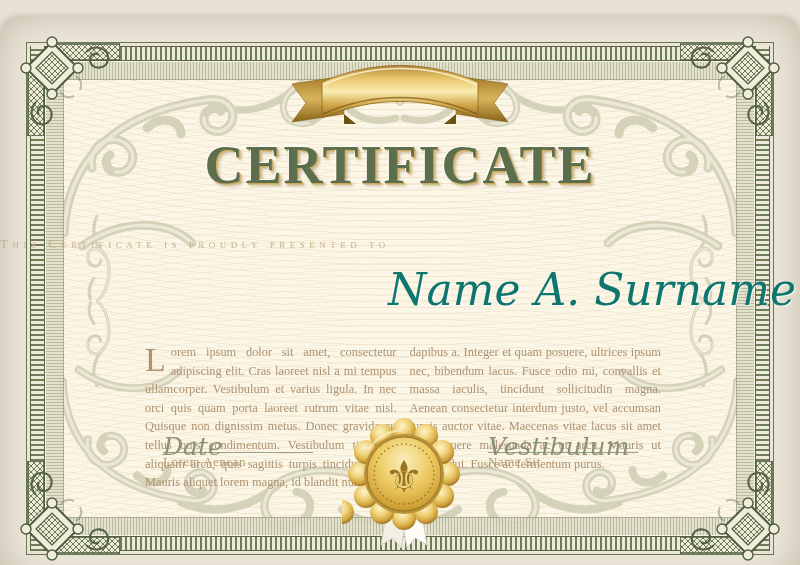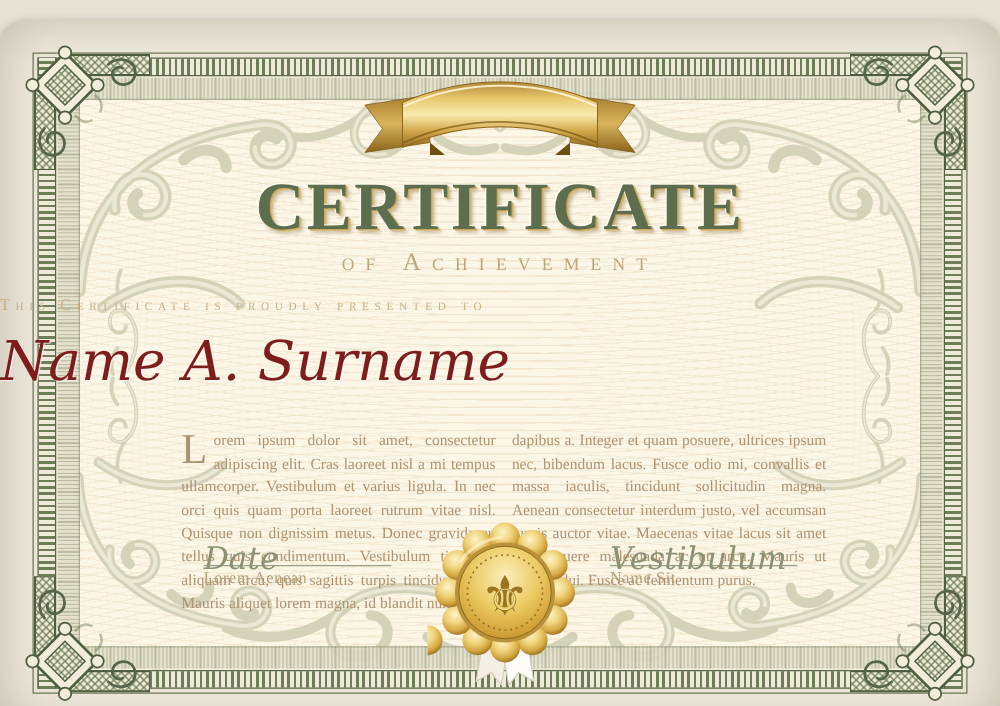--- a/index.html
+++ b/index.html
@@ -44,22 +44,22 @@
   .flr.br{right:52px;bottom:52px;transform:scale(-1,-1);}
   .flrband{position:absolute;pointer-events:none;}
   
   .title{position:absolute;left:0;right:0;top:118px;text-align:center;margin:0;
      font:bold 54px "Liberation Serif",serif;letter-spacing:2px;color:#5c6e4d;
      text-shadow:-1px -1px 0 #fffdf0, 1px 1px 0 #caa85f, 2px 2px 0 #d8bc80, 3px 3px 3px rgba(100,82,44,.35);}
   .subtitle{position:absolute;left:0;right:0;top:183px;text-align:center;
      font:20px "Liberation Serif",serif;font-variant:small-caps;letter-spacing:9px;color:#bda67b;}
   .presented{position:absolute;left:0;right:0;top:220px;text-align:left;
      font:13px "Liberation Serif",serif;font-variant:small-caps;letter-spacing:4.5px;color:#c8b08a;}
-  .name{position:absolute;left:0;right:16px;top:248px;text-align:left;
-     font:italic 44px "DejaVu Serif",serif;color:#7f1d1d;text-shadow:1px 1px 0 rgba(255,255,255,.7);}
+  .name{position:absolute;left:0;right:4px;top:248px;text-align:right;
+     font:italic 44px "DejaVu Serif",serif;color:#0f766e;text-shadow:1px 1px 0 rgba(255,255,255,.7);}
   .cols{position:absolute;left:145px;top:327px;width:516px;display:flex;gap:13px;}
   .col{width:252px;font:12.4px/1.5 "Liberation Serif",serif;color:#ad9372;text-align:justify;}
   .dropcap{float:left;font:400 34px/0.82 "Liberation Serif",serif;color:#ad9372;padding:3px 5px 0 0;}
   .sigblock{position:absolute;width:150px;text-align:left;}
   .sigblock .script{font:italic 25px "DejaVu Serif",serif;color:#8b9274;margin-bottom:-9px;position:relative;z-index:2;}
   .sigblock .rule{border-top:1.2px solid #9aa189;margin:0;}
   .sigblock .val{font:13px "Liberation Serif",serif;color:#b3a078;letter-spacing:.5px;margin-top:1px;}
   .dateblock{left:163px;top:416px;}
   .signblock{left:488px;top:416px;}
   .ribbon{position:absolute;left:282px;top:42px;}
@@ -194,21 +194,20 @@
   <svg class="ribbon" width="236" height="82" viewBox="0 0 236 82">
     <path d="M10,26 L62,18 L62,56 L36,60 L10,64 L24,45 Z" fill="url(#goldFold)" stroke="#7d5a17" stroke-width=".6"></path>
     <path d="M226,26 L174,18 L174,56 L200,60 L226,64 L212,45 Z" fill="url(#goldFold)" stroke="#7d5a17" stroke-width=".6"></path>
     <path d="M62,56 L74,66 L62,66 Z M174,56 L162,66 L174,66 Z" fill="#6e4f12"></path>
     <path d="M40,24 C90,2 146,2 196,24 L196,60 C146,38 90,38 40,60 Z" fill="url(#goldV)" stroke="#8a6419" stroke-width=".8"></path>
     <path d="M41,27 C90,5 146,5 195,27" fill="none" stroke="#fff8dd" stroke-width="1.6" opacity=".85"></path>
     <path d="M41,56 C90,34 146,34 195,56" fill="none" stroke="#7a5712" stroke-width="1.4" opacity=".7"></path>
   </svg>
 
   <h1 class="title">CERTIFICATE</h1>
-  <div class="subtitle">of Achievement</div>
   <div class="presented">This Certificate is proudly presented to</div>
   <div class="name">Name A. Surname</div>
 
   <div class="cols">
     <div class="col"><span class="dropcap">L</span><span>orem ipsum dolor sit amet, consectetur adipiscing elit. Cras laoreet nisl a mi tempus ullamcorper. Vestibulum et varius ligula. In nec orci quis quam porta laoreet rutrum vitae nisl. Quisque non dignissim metus. Donec gravida eu tellus quis condimentum. Vestibulum tincidunt aliquam arcu, quis sagittis turpis tincidunt quis. Mauris aliquet lorem magna, id blandit nunc</span></div>
     <div class="col"><span>dapibus a. Integer et quam posuere, ultrices ipsum nec, bibendum lacus. Fusce odio mi, convallis et massa iaculis, tincidunt sollicitudin magna. Aenean consectetur interdum justo, vel accumsan turpis auctor vitae. Maecenas vitae lacus sit amet elit posuere malesuada ac ut arcu. Mauris ut tempus dui. Fusce ac fermentum purus.</span></div>
   </div>
 
   <div class="sigblock dateblock">
     <div class="script">Date</div>

